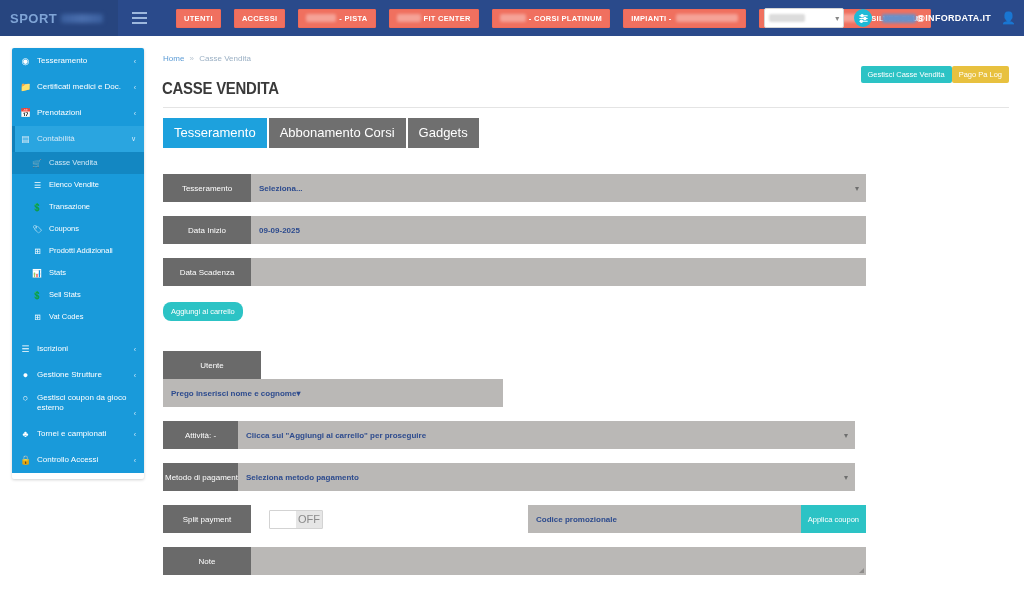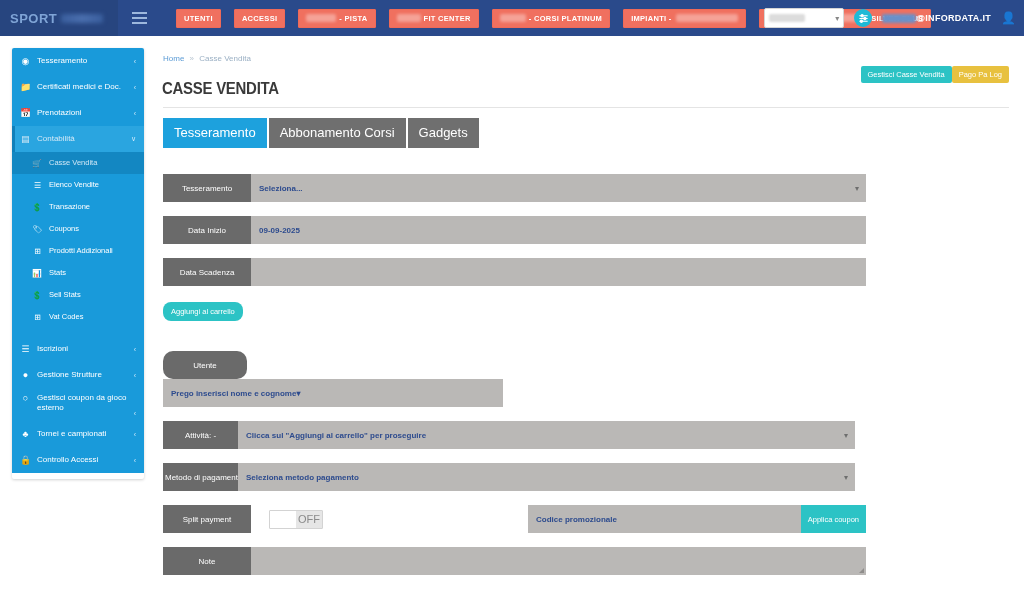--- a/index.html
+++ b/index.html
@@ -145,22 +145,22 @@
   .field .fcaret { position: absolute; right: 7px; font-size: 8px; color: #6e6e6e; font-weight: normal; }
 
   .btn-cart {
     background: #2cc3c5; color: #ffffff; font-size: 7.5px;
     padding: 5px 8px; border: none; border-radius: 8px; cursor: pointer;
     display: inline-block; margin-bottom: 30px;
   }
 
   .utente-lbl {
     background: #6a6a6a; color: #ffffff; font-size: 8px;
-    width: 84px; height: 28px;
-    display: flex; align-items: center; justify-content: center; border-radius: 10px;
+    width: 98px; height: 28px;
+    display: flex; align-items: center; justify-content: center;
   }
   .utente-field {
     background: #bab8b6; height: 28px; width: 340px;
     display: flex; align-items: center; padding: 0 8px;
     font-size: 8px; font-weight: bold; color: #2d4b8e; position: relative;
     cursor: pointer; margin-bottom: 14px;
   }
 
   .toggle {
     width: 54px; height: 19px; background: #e6e6e6; border: 1px solid #d3d3d3;

